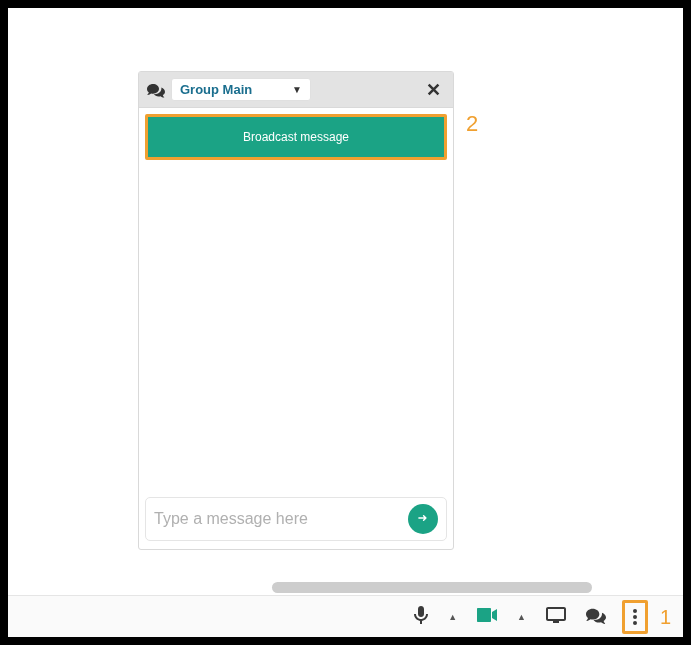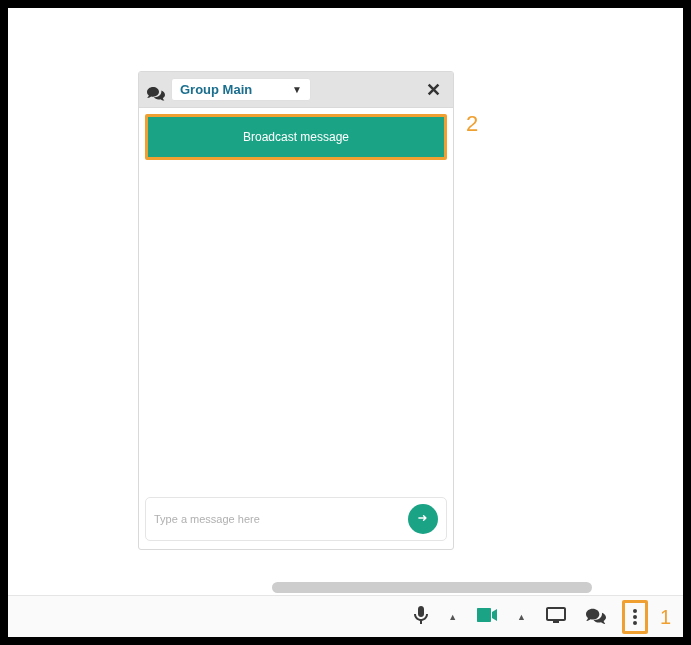--- a/index.html
+++ b/index.html
@@ -15,21 +15,21 @@
       position: absolute;
       left: 130px;
       top: 63px;
       width: 316px;
       border: 1px solid #d9d9d9;
       background: #ffffff;
       border-radius: 3px;
     }
     .chat-header {
       display: flex;
-      align-items: flex-end;
+      align-items: center;
       background: #e3e3e3;
       padding: 6px 8px;
       border-bottom: 1px solid #d9d9d9;
     }
     .chat-icon { display: inline-flex; margin-right: 6px; color: #333333; }
     .group-select {
       flex: 0 0 auto;
       background: #ffffff;
       border: 1px solid #e0e0e0;
       border-radius: 3px;
@@ -82,21 +82,21 @@
       border: 1px solid #e5e5e5;
       border-radius: 5px;
       display: flex;
       align-items: center;
       padding: 6px 8px;
     }
     .msg-input {
       flex: 1;
       border: none;
       outline: none;
-      font-size: 11px;
+      font-size: 16px;
       color: #555555;
       background: transparent;
     }
     .msg-input::placeholder { color: #b0b0b0; }
     .send-btn {
       width: 30px;
       height: 30px;
       border-radius: 50%;
       background: #1ba385;
       border: none;

